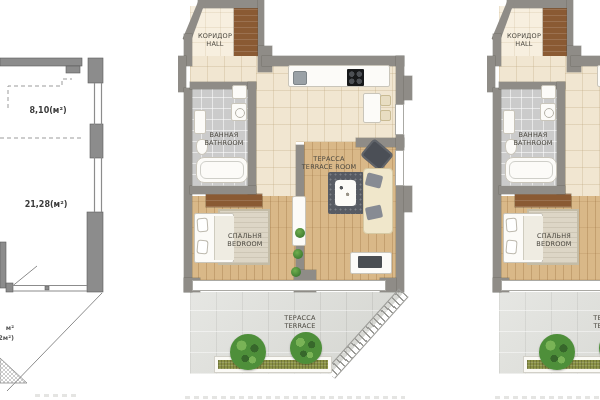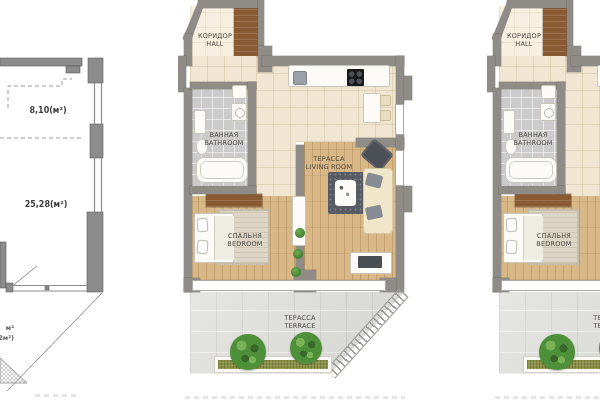--- a/index.html
+++ b/index.html
@@ -198,21 +198,21 @@
       </g>
       <g stroke="#9b9b9b" stroke-width="1" fill="none" stroke-dasharray="4 3">
         <path d="M8,78 V56 H62 V49 H72"></path>
         <line x1="0" y1="108" x2="84" y2="108"></line>
       </g>
       <line x1="10" y1="258" x2="37" y2="236" stroke="#8c8c8c" stroke-width="1"></line>
       <line x1="102" y1="263" x2="7" y2="361" stroke="#8c8c8c" stroke-width="1"></line>
       <polygon points="0,328 27,353 0,353" fill="url(#xh)" stroke="#8c8c8c" stroke-width="0.8"></polygon>
     </svg>
     <div class="area-label area-top">8,10(м²)</div>
-    <div class="area-label area-main">25,28(м²)</div>
+    <div class="area-label area-main">21,28(м²)</div>
     <div class="edge-partial">
       <div>м²</div>
       <div>2м²)</div>
     </div>
   </div>
 
   <div class="plan-instance plan-a">
   <div class="plan">
 
     <div class="abs tile-light fl-hall"></div>
@@ -294,21 +294,21 @@
     <div class="room-label lb-hall">
       <div>КОРИДОР</div>
       <div>HALL</div>
     </div>
     <div class="room-label lb-bath">
       <div>ВАННАЯ</div>
       <div>BATHROOM</div>
     </div>
     <div class="room-label lb-living">
       <div>ТЕРАССА</div>
-      <div>LIVING ROOM</div>
+      <div>TERRACE ROOM</div>
     </div>
     <div class="room-label lb-bed">
       <div>СПАЛЬНЯ</div>
       <div>BEDROOM</div>
     </div>
     <div class="room-label lb-terrace">
       <div>ТЕРАССА</div>
       <div>TERRACE</div>
     </div>
   </div>

